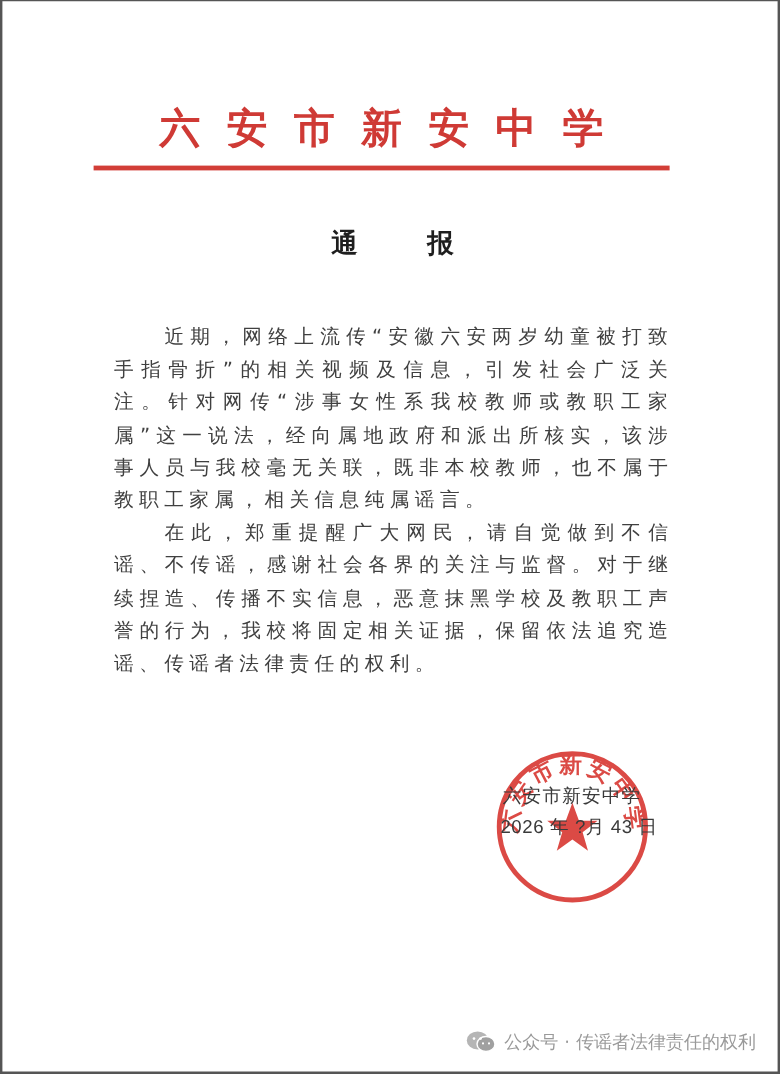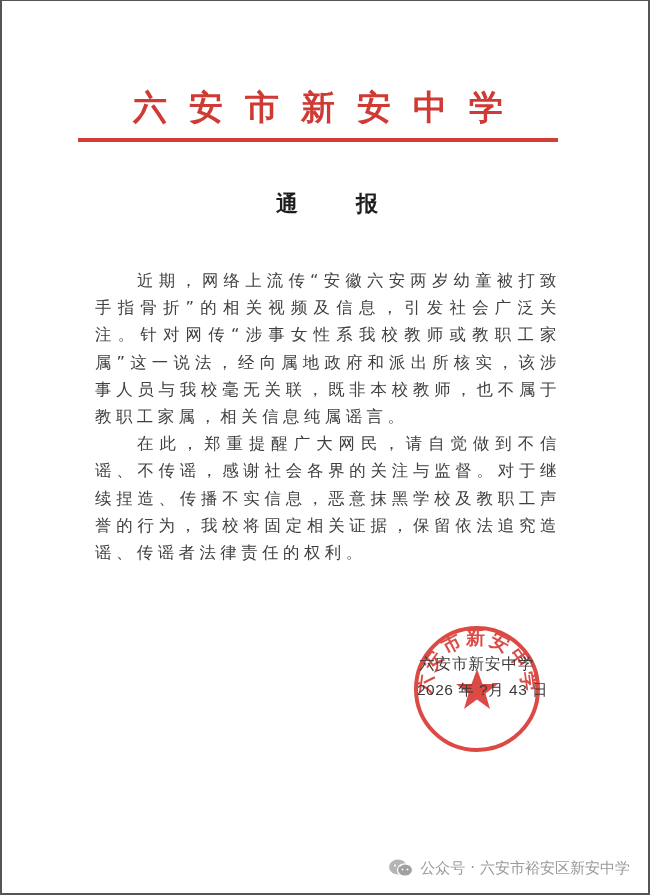--- a/index.html
+++ b/index.html
@@ -165,16 +165,16 @@
     <svg class="wechat" viewBox="0 0 26 20" xmlns="http://www.w3.org/2000/svg">
       <ellipse cx="10" cy="9" rx="9" ry="7.5" fill="#b5b5b5"></ellipse>
       <ellipse cx="17" cy="12" rx="7.5" ry="6.2" fill="#a0a0a0" stroke="#ffffff" stroke-width="1.2"></ellipse>
       <circle cx="7" cy="7.5" r="1.1" fill="#ffffff"></circle>
       <circle cx="12.5" cy="7.5" r="1.1" fill="#ffffff"></circle>
       <circle cx="14.5" cy="11.5" r="0.9" fill="#ffffff"></circle>
       <circle cx="19.5" cy="11.5" r="0.9" fill="#ffffff"></circle>
     </svg>
     <span>公众号</span>
     <span class="dot">·</span>
-    <span>六安市裕安区新安中学</span>
+    <span>传谣者法律责任的权利</span>
   </div>
 
 </div>
 
 </body></html>

